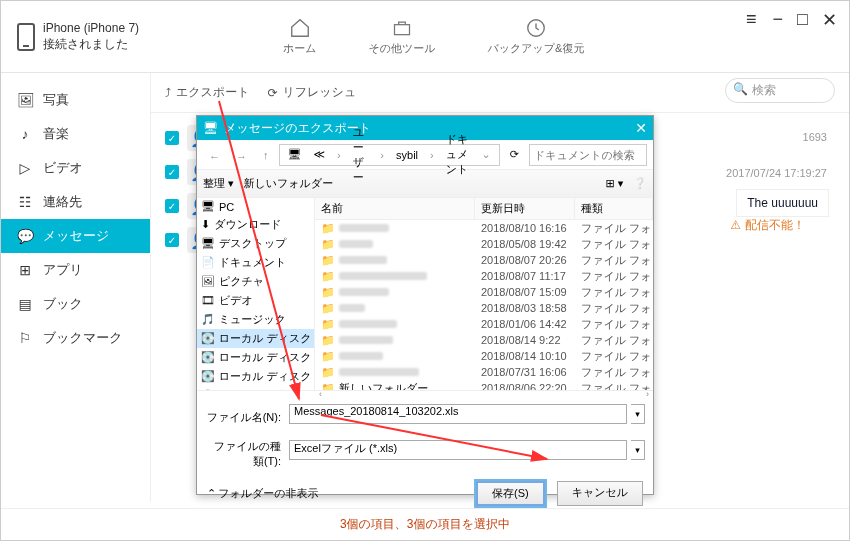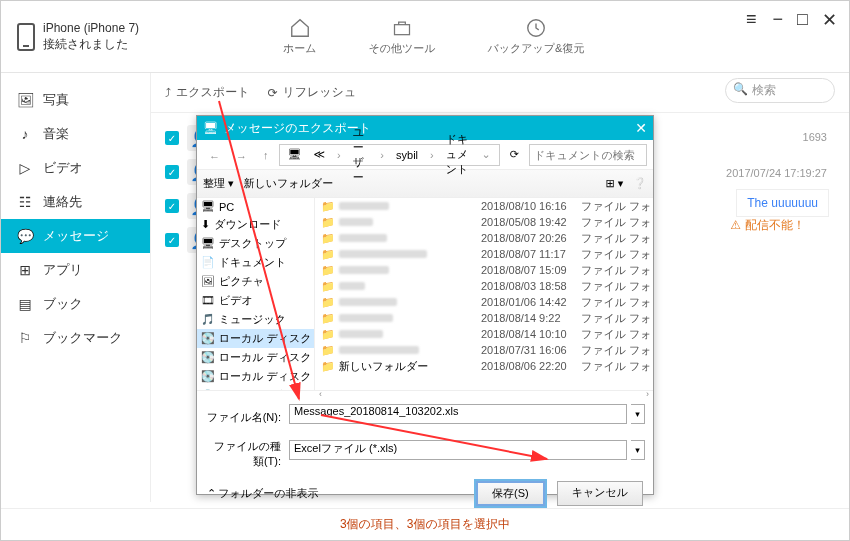--- a/index.html
+++ b/index.html
@@ -33,21 +33,21 @@
   .toolbar .tool { display:flex; align-items:center; gap:5px; cursor:pointer; }
   .search { position:absolute; right:14px; top:5px; border:1px solid #ddd; border-radius:14px; padding:3px 10px 3px 26px; font-size:12px; color:#999; width:110px; height:25px; }
   .search::before { content:"🔍"; position:absolute; left:7px; top:3px; font-size:12px; }
 
   
   .list-area { flex:1; padding:12px 14px; position:relative; }
   .row { display:flex; align-items:center; gap:8px; margin-bottom:8px; }
   .cb { width:14px; height:14px; background:#00b6d3; border-radius:2px; display:inline-flex; align-items:center; justify-content:center; color:#fff; font-size:10px; }
   .avatar { width:26px; height:26px; background:#eee; border-radius:3px; display:inline-flex; align-items:center; justify-content:center; color:#ccc; }
   .right-meta { position:absolute; right:22px; top:18px; font-size:11px; color:#999; }
-  .bubble { position:absolute; top:36px; right:20px; background:#fff; border:1px solid #eee; padding:6px 10px; font-size:12px; color:#3b82f6; }
+  .bubble { position:absolute; top:36px; right:20px; background:#fff; border:1px solid #eee; padding:6px 10px; font-size:12px; color:#0f172a; }
   .error-text { position:absolute; top:60px; right:44px; font-size:12px; color:#e47a22; }
   .error-text::before{content:"⚠"; color:#e47a22; margin-right:4px;}
 
   
   .dialog { position:absolute; left:195px; top:114px; width:458px; height:380px; background:#fff; border:1px solid #999; box-shadow:0 2px 8px rgba(0,0,0,.25); z-index:10; }
   .dlg-title { height:24px; background:#00b6d3; color:#fff; display:flex; align-items:center; font-size:12px; padding:0 6px; }
   .dlg-title .ic { margin-right:6px; }
   .dlg-close { margin-left:auto; cursor:pointer; font-size:14px; }
   .dlg-path { height:30px; display:flex; align-items:center; padding:4px 6px; gap:4px; border-bottom:1px solid #eee; font-size:11px; }
   .dlg-path .nav-arrow { padding:0 6px; color:#888; cursor:pointer; }
@@ -290,20 +290,25 @@
           <div class="tree-item">
             <span class="tree-ic">💽</span>
             <span>ローカル ディスク (E:)</span>
           </div>
           <div class="tree-item">
             <span class="tree-ic">💿</span>
             <span>CD ドライブ (F:)</span>
           </div>
         </div>
       <div class="dlg-files">
+        <div class="file-hdr">
+          <div class="fh-name">名前</div>
+          <div class="fh-date">更新日時</div>
+          <div class="fh-type">種類</div>
+        </div>
         <div id="files">
             <div class="file-row">
               <div class="fn">
                 <span class="folder-ic">📁</span>
                 <span class="blur-placeholder" style="width:50px"></span>
               </div>
               <div class="fd">2018/08/10 16:16</div>
               <div class="ft">ファイル フォ</div>
             </div>
             <div class="file-row">

